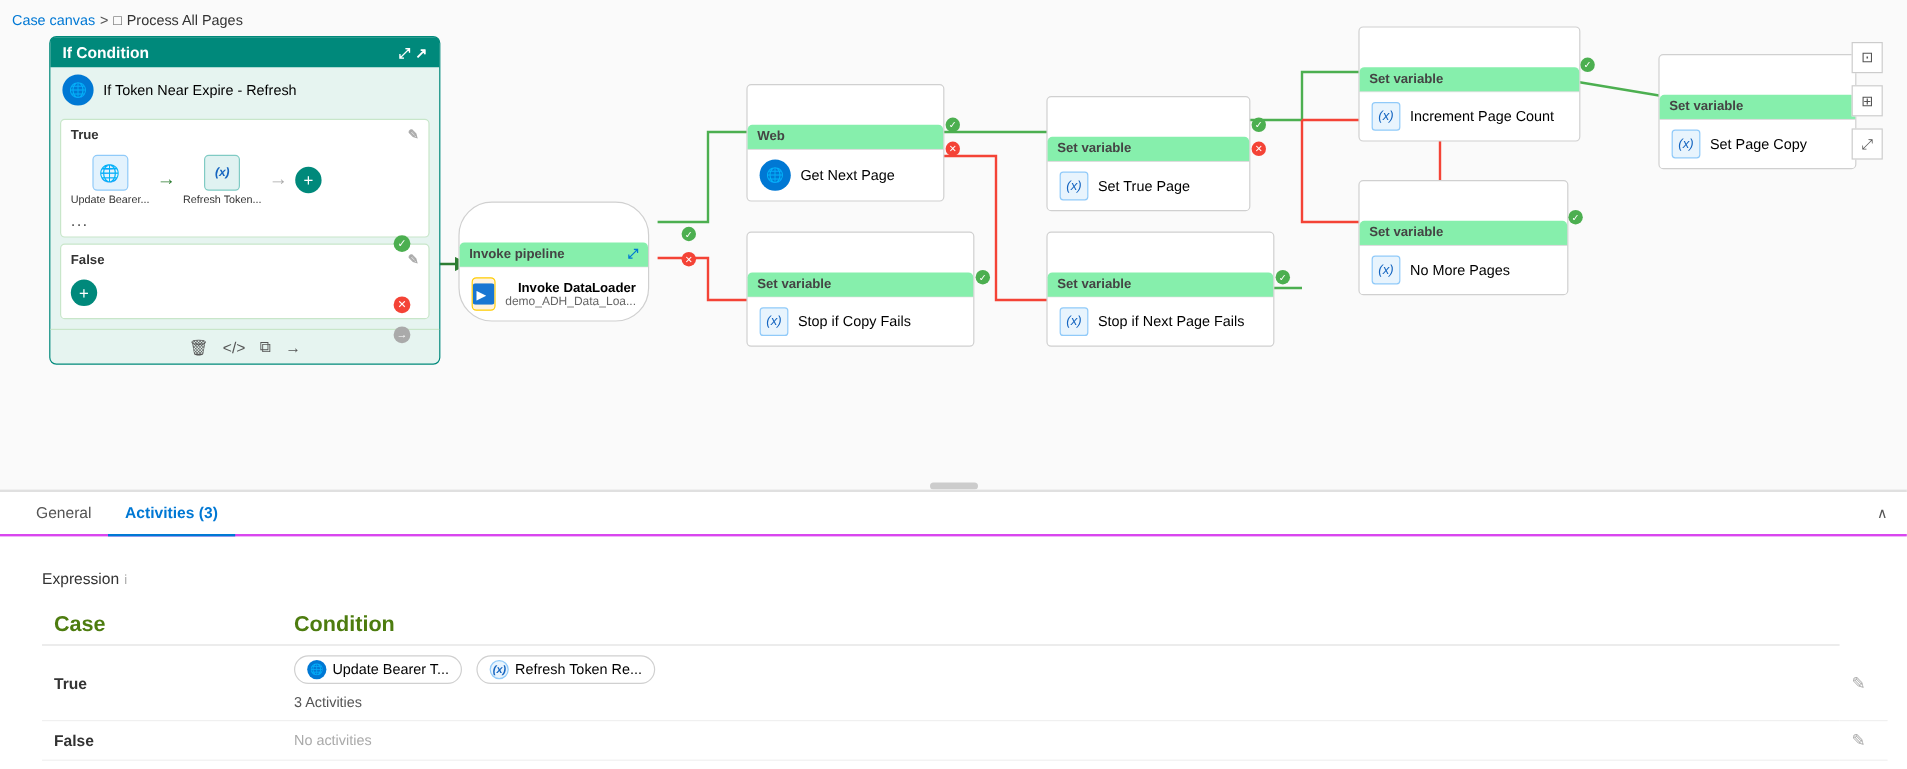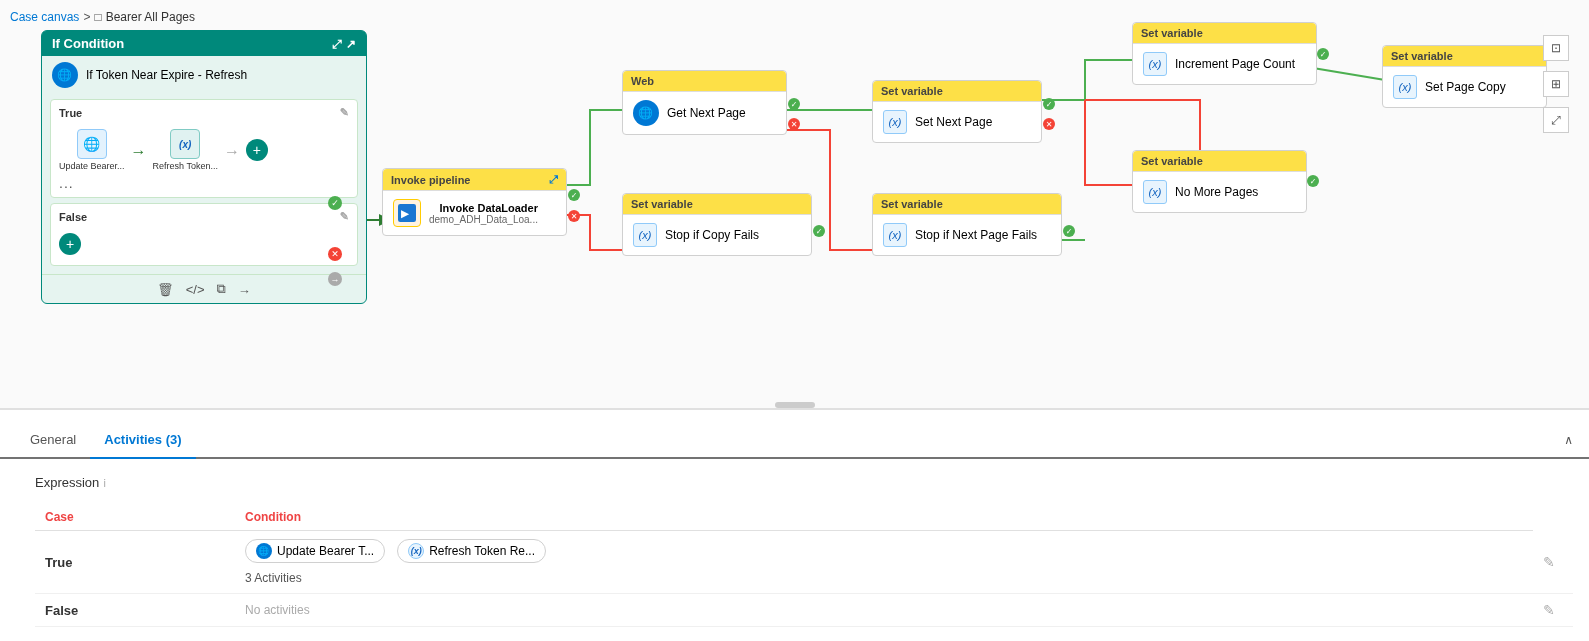--- a/index.html
+++ b/index.html
@@ -156,27 +156,28 @@
 
     
     .activity-node {
       position: absolute;
       background: white;
       border: 1px solid #d0d0d0;
       border-radius: 4px;
       min-width: 150px;
     }
     .activity-node-header {
-      background: #fde047;
+      background: #86efac;
       border-bottom: 1px solid #ddd;
       padding: 4px 8px;
       font-size: 11px;
       font-weight: 600;
       color: #444;
       border-radius: 4px 4px 0 0;
+      margin-top: 33px;
     }
     .activity-node-body {
       padding: 8px 10px;
       display: flex;
       align-items: center;
       gap: 8px;
       font-size: 12px;
       font-weight: 500;
     }
     .var-icon {
@@ -192,25 +193,25 @@
 
     
     .bottom-panel {
       height: 231px;
       background: white;
       overflow-y: auto;
     }
     .panel-tabs {
       display: flex;
       align-items: center;
-      border-bottom: 2px solid #737373;
+      border-bottom: 2px solid #d946ef;
       padding: 0 16px;
       background: white;
       position: sticky;
-      top: 12px;
+      top: 0;
       z-index: 5;
     }
     .panel-tab {
       padding: 10px 14px;
       font-size: 13px;
       cursor: pointer;
       color: #555;
       border-bottom: 2px solid transparent;
       margin-bottom: -2px;
     }
@@ -255,23 +256,23 @@
       min-width: 220px;
     }
 
     .cases-table {
       width: 100%;
       border-collapse: collapse;
     }
     .cases-table th {
       text-align: left;
       padding: 6px 10px;
-      font-size: 12px;
+      font-size: 18px;
       font-weight: 600;
-      color: #ef4444;
+      color: #4d7c0f;
       border-bottom: 1px solid #e0e0e0;
     }
     .cases-table td {
       padding: 8px 10px;
       font-size: 12px;
       border-bottom: 1px solid #f0f0f0;
       vertical-align: middle;
     }
     .case-name {
       font-weight: 600;
@@ -318,21 +319,21 @@
   </style>
 </head>
 <body>
 
 <div class="canvas-area">
 
   <div class="breadcrumb">
     <span>Case canvas</span>
     <span class="sep">&gt;</span>
     <span class="page-icon">□</span>
-    <span class="current">Bearer All Pages</span>
+    <span class="current">Process All Pages</span>
   </div>
 
   <svg class="connections-svg" width="1560" height="410">
 
     <line x1="325" y1="220" x2="385" y2="220" stroke="#2e7d32" stroke-width="2" marker-end="url(#arrow-green)"></line>
 
     <polyline points="548,185 590,185 590,110 625,110" stroke="#4caf50" stroke-width="2" fill="none"></polyline>
 
     <polyline points="548,215 590,215 590,250 625,250" stroke="#f44336" stroke-width="2" fill="none"></polyline>
 
@@ -406,21 +407,21 @@
       <span class="toolbar-icon">&lt;/&gt;</span>
       <span class="toolbar-icon">⧉</span>
       <span class="toolbar-icon">→</span>
     </div>
   </div>
 
   <div style="position:absolute; left:328px; top:196px; width:14px; height:14px; background:#4caf50; border-radius:50%; display:flex; align-items:center; justify-content:center; color:white; font-size:9px;">✓</div>
   <div style="position:absolute; left:328px; top:247px; width:14px; height:14px; background:#f44336; border-radius:50%; display:flex; align-items:center; justify-content:center; color:white; font-size:9px;">✕</div>
   <div style="position:absolute; left:328px; top:272px; width:14px; height:14px; background:#aaa; border-radius:50%; display:flex; align-items:center; justify-content:center; color:white; font-size:9px;">→</div>
 
-  <div class="activity-node" style="left:382px; top:168px; width:185px;">
+  <div class="activity-node" style="left:382px; top:168px; width:159px;border-radius:28px;">
     <div class="activity-node-header" style="display:flex; justify-content:space-between; align-items:center;">
       <span>Invoke pipeline</span>
       <span style="font-size:11px; color:#0078d4;">⤢</span>
     </div>
     <div class="activity-node-body">
       <div style="width:28px; height:28px; background:#fff3e0; border:1px solid #ffcc02; border-radius:4px; display:flex; align-items:center; justify-content:center; font-size:14px;">
         <svg width="18" height="18" viewBox="0 0 24 24">
             <rect width="24" height="24" fill="#1976d2" rx="3"></rect>
             <text x="4" y="17" font-size="14" fill="white">▶</text>
           </svg>
@@ -451,21 +452,21 @@
       <div class="var-icon">(x)</div>
       <span>Stop if Copy Fails</span>
     </div>
   </div>
   <div style="position:absolute; left:813px; top:225px; width:12px; height:12px; background:#4caf50; border-radius:50%; display:flex; align-items:center; justify-content:center; color:white; font-size:8px;">✓</div>
 
   <div class="activity-node" style="left:872px; top:80px; width:170px;">
     <div class="activity-node-header">Set variable</div>
     <div class="activity-node-body">
       <div class="var-icon">(x)</div>
-      <span>Set Next Page</span>
+      <span>Set True Page</span>
     </div>
   </div>
   <div style="position:absolute; left:1043px; top:98px; width:12px; height:12px; background:#4caf50; border-radius:50%; display:flex; align-items:center; justify-content:center; color:white; font-size:8px;">✓</div>
   <div style="position:absolute; left:1043px; top:118px; width:12px; height:12px; background:#f44336; border-radius:50%; display:flex; align-items:center; justify-content:center; color:white; font-size:8px;">✕</div>
 
   <div class="activity-node" style="left:872px; top:193px; width:190px;">
     <div class="activity-node-header">Set variable</div>
     <div class="activity-node-body">
       <div class="var-icon">(x)</div>
       <span>Stop if Next Page Fails</span>

